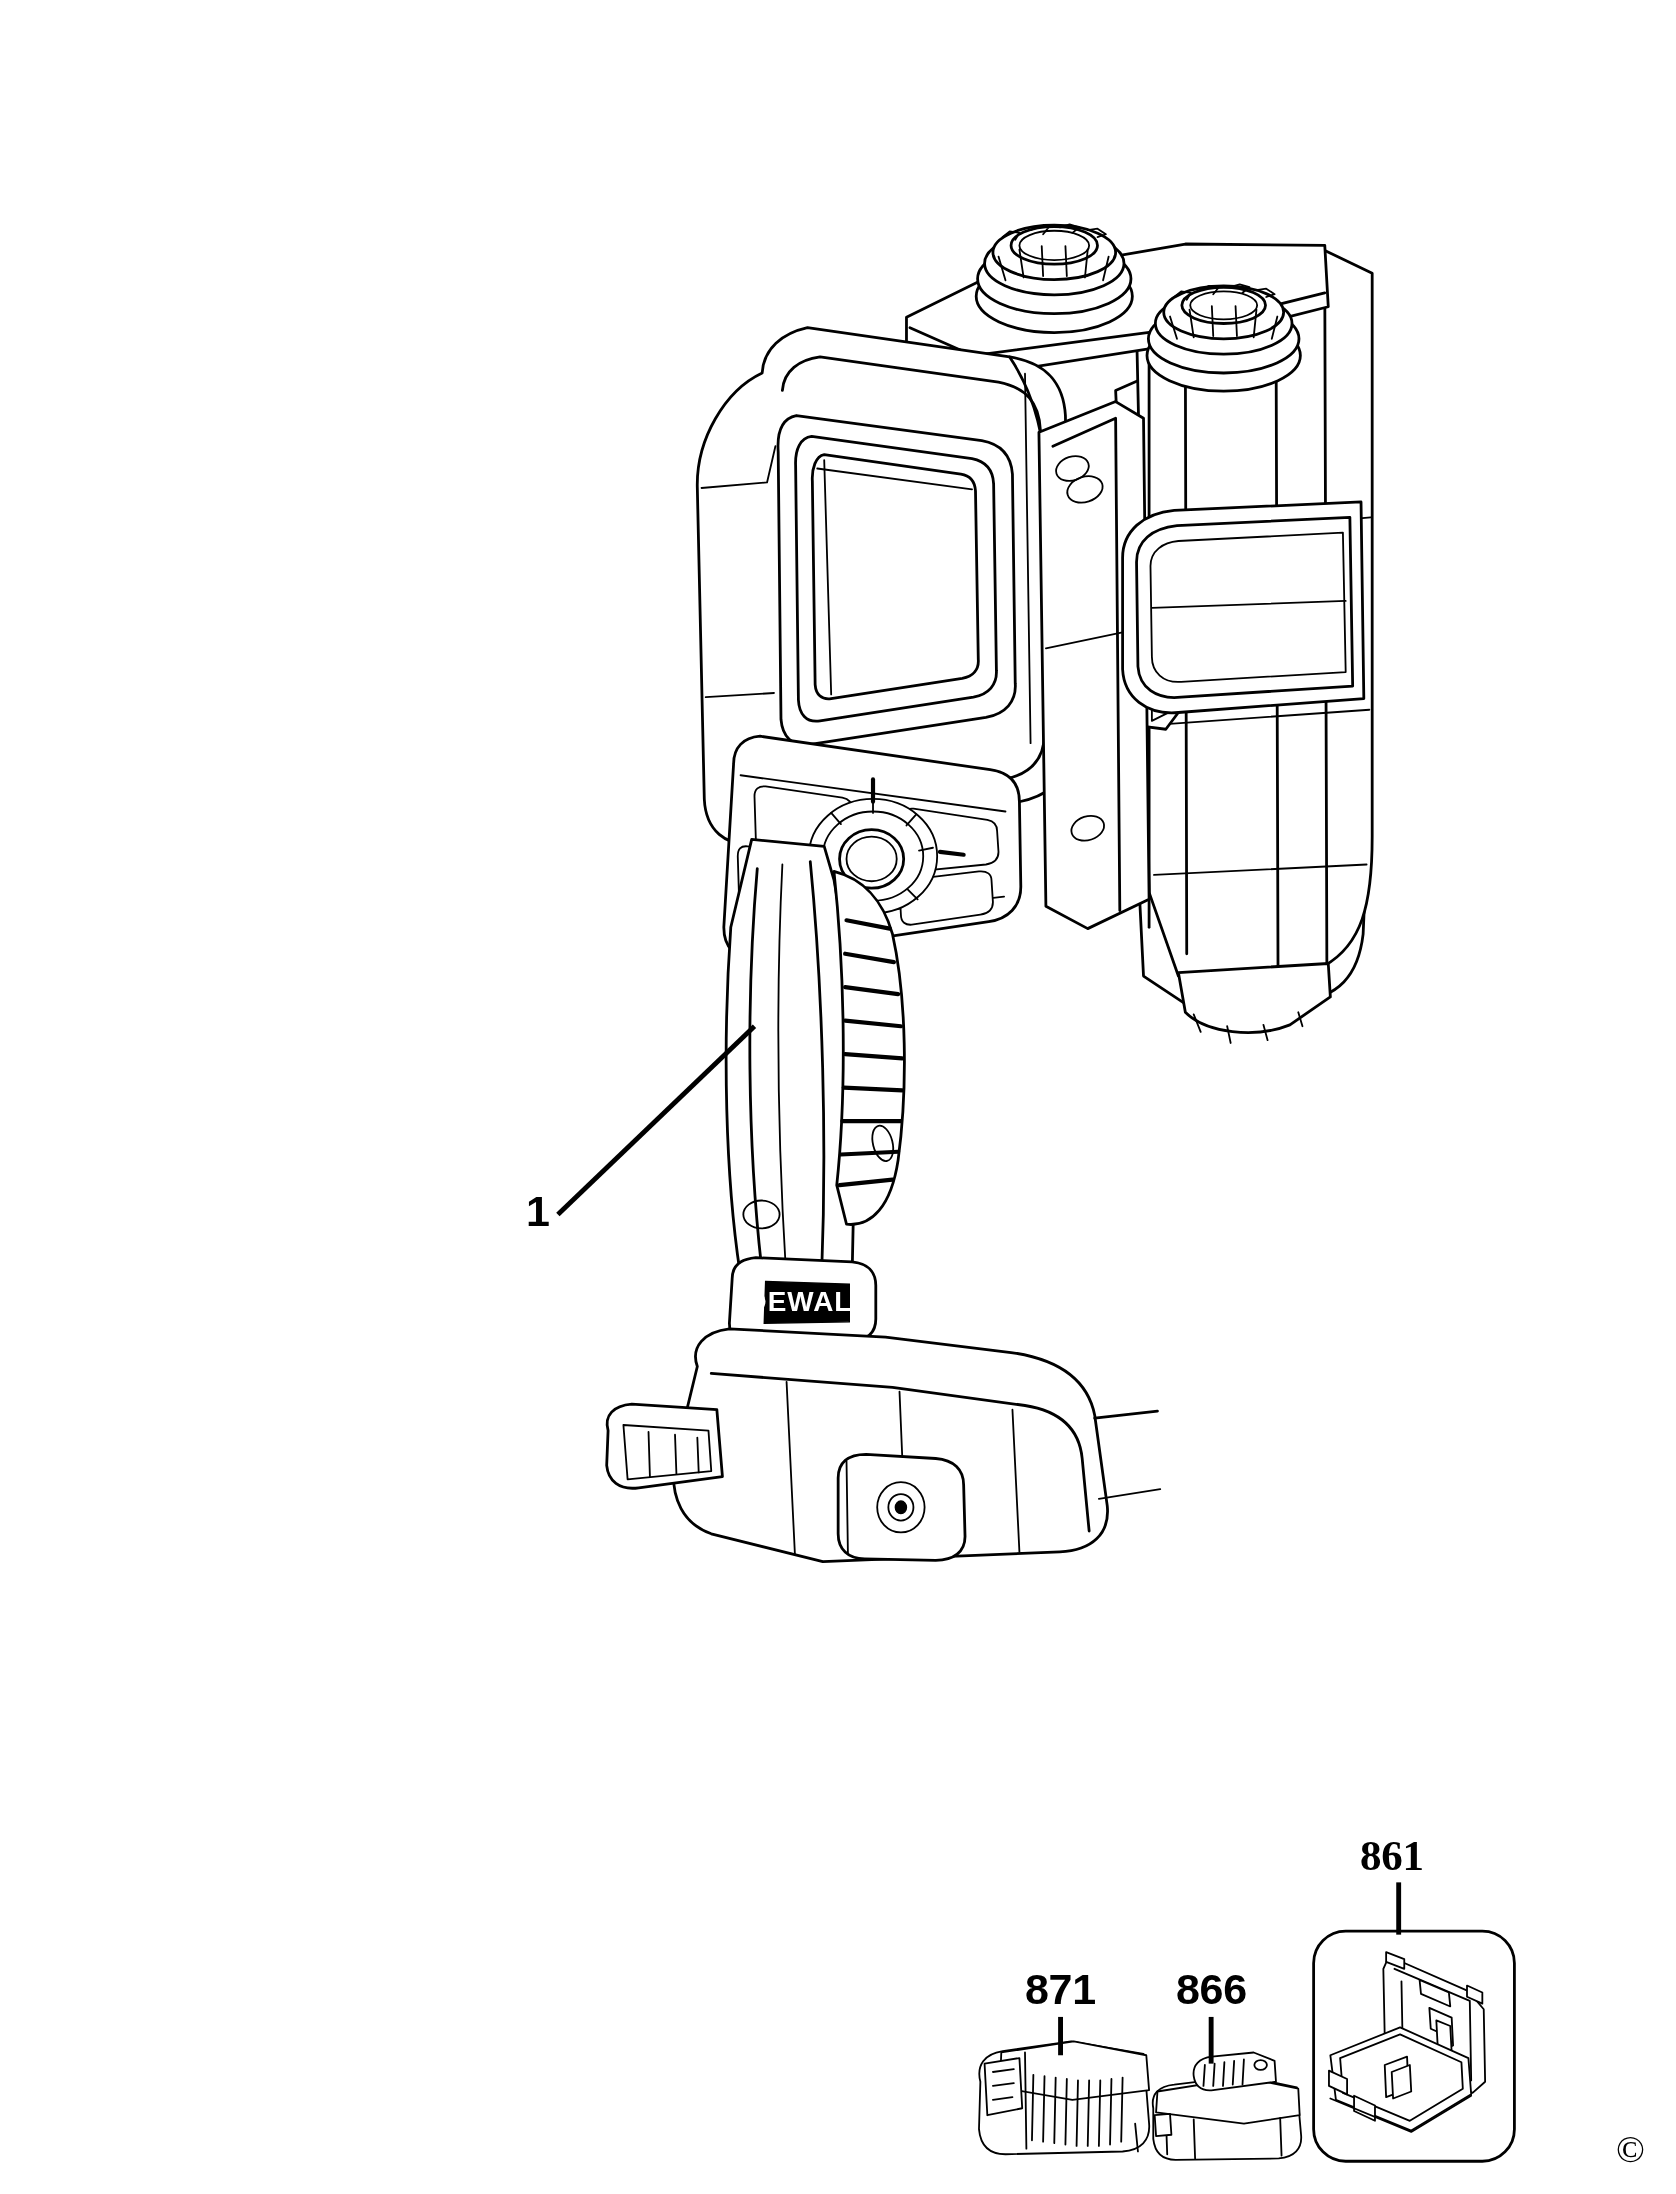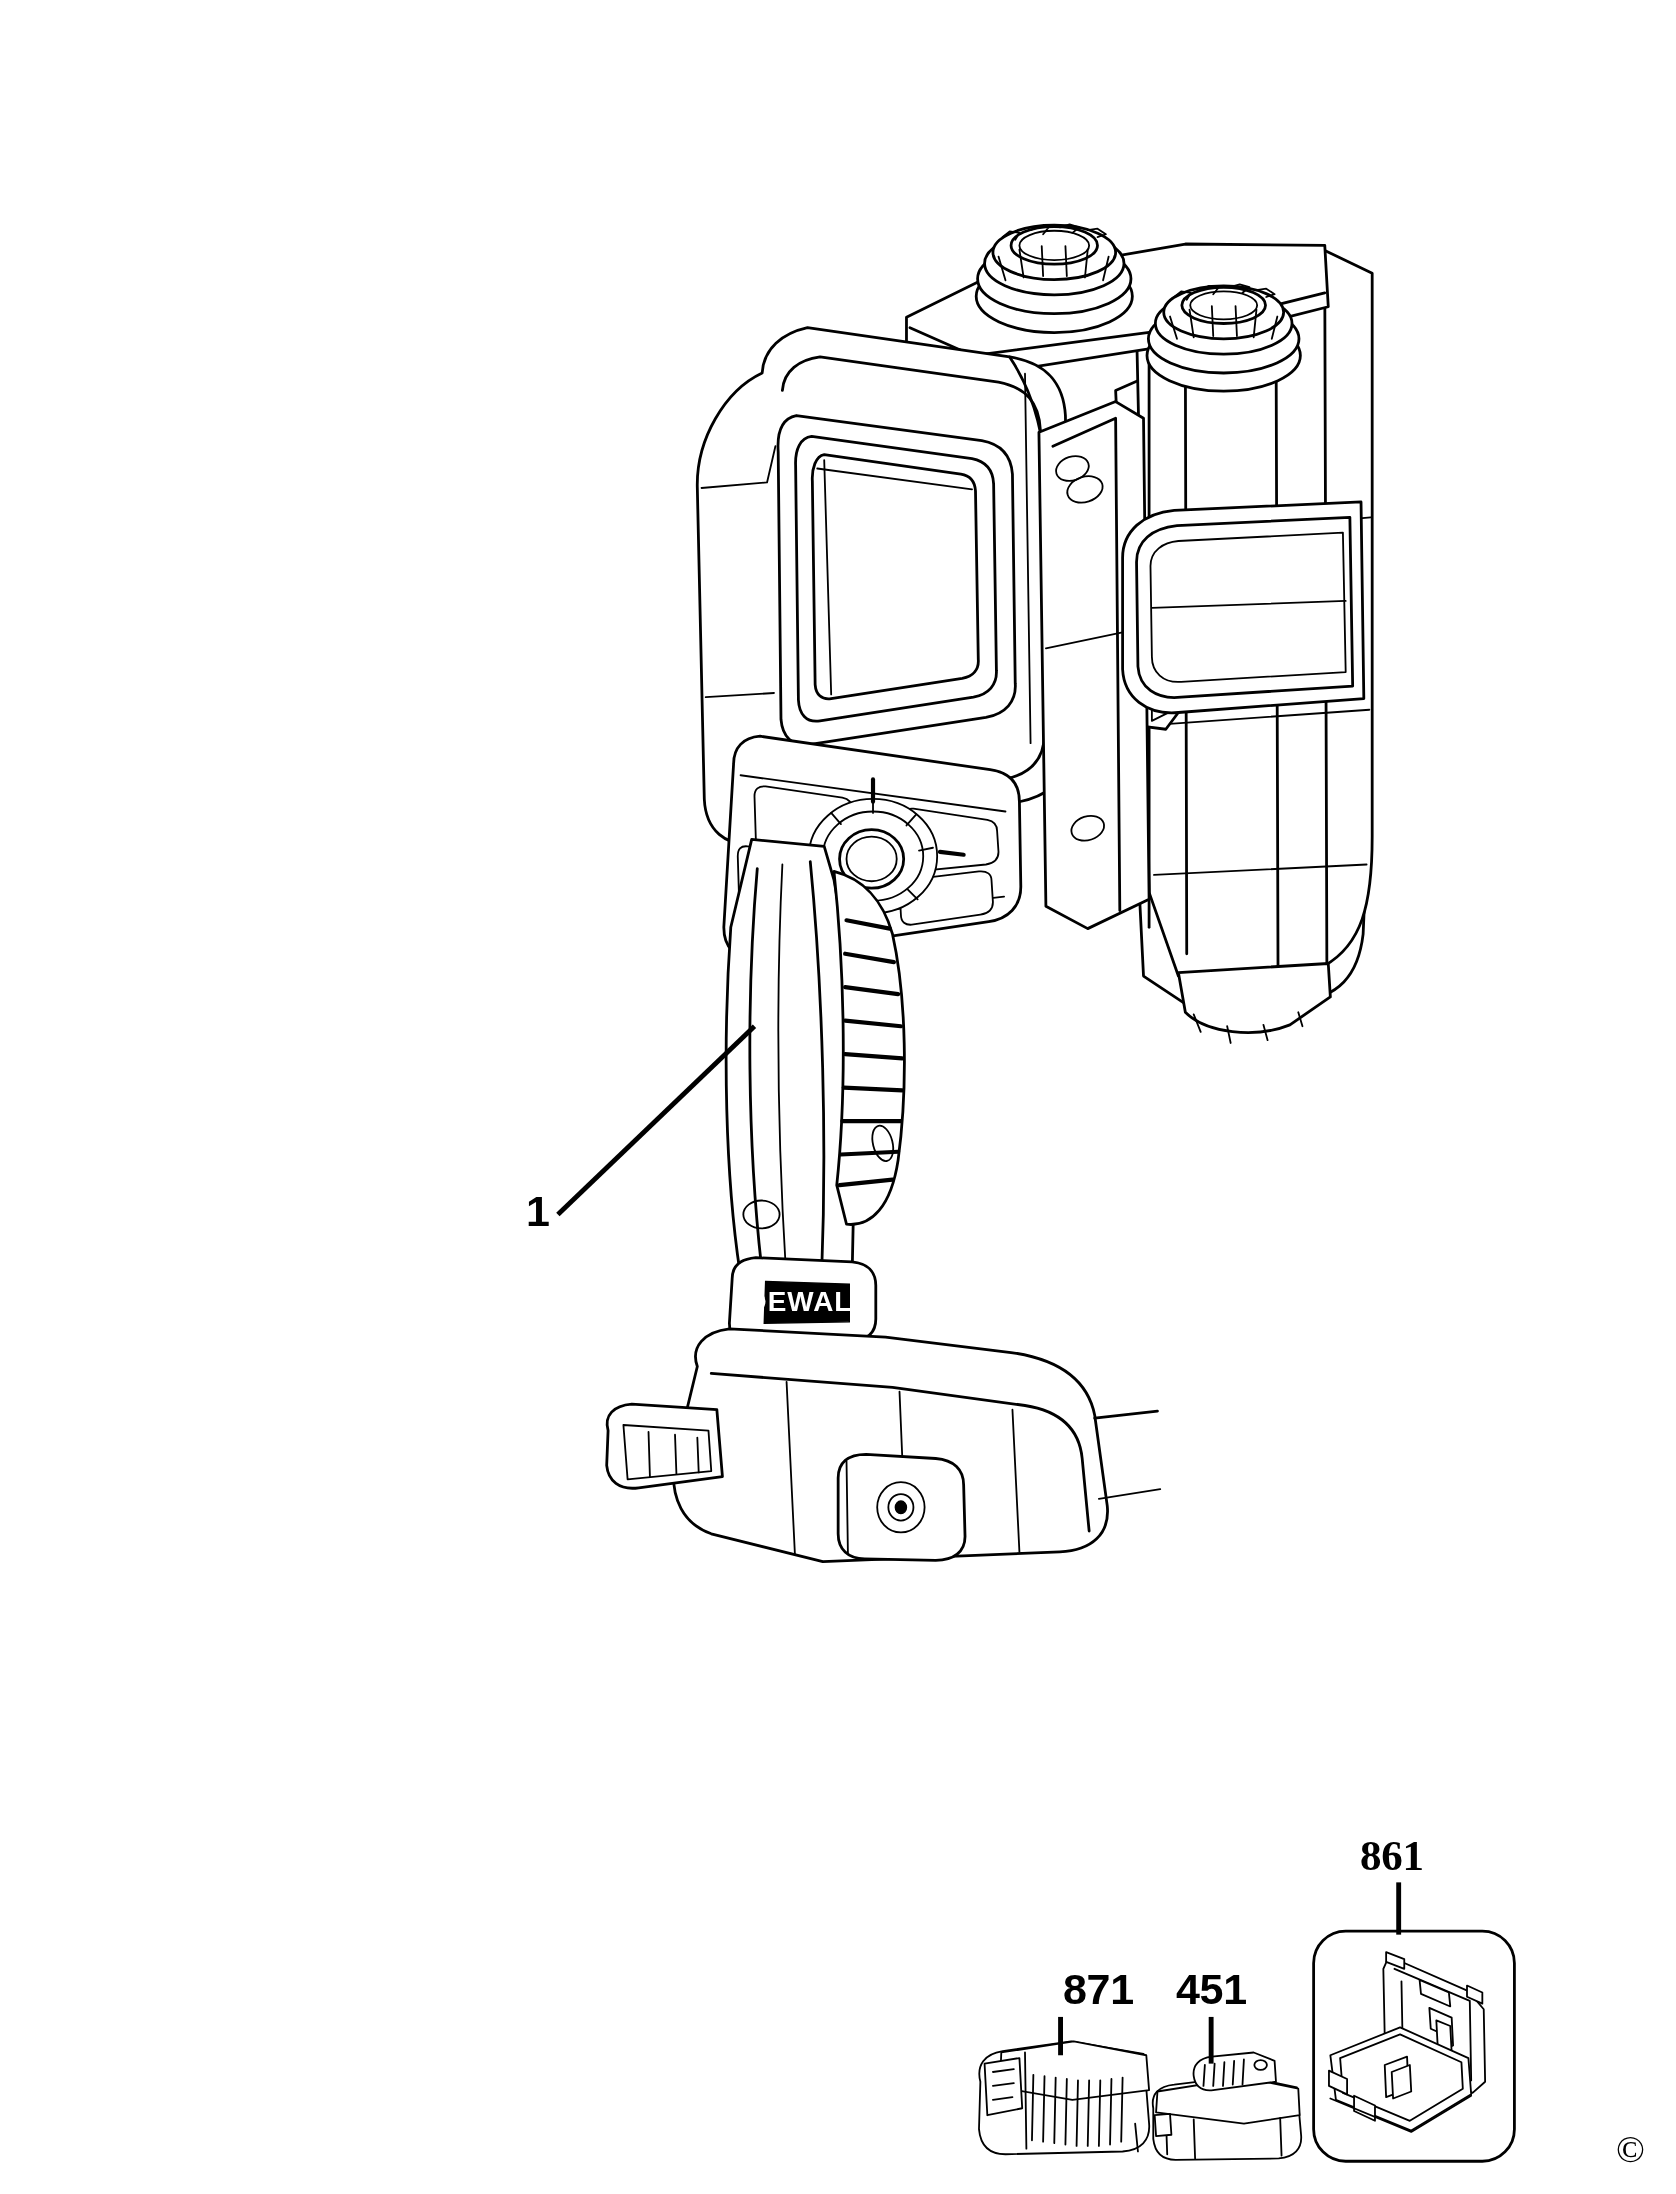--- a/index.html
+++ b/index.html
@@ -37,21 +37,20 @@
   }
   #label-1 {
     left: 526px;
     top: 1190px;
     font-size: 43px;
   }
   #label-871 {
     left: 1025px;
     top: 1968px;
     font-size: 43px;
-    margin-left: 38px;
   }
   #label-866 {
     left: 1176px;
     top: 1968px;
     font-size: 43px;
   }
   #label-861 {
     left: 1360px;
     top: 1834px;
     font-size: 43px;
@@ -423,20 +422,20 @@
       <path class="ln-t" d="M1908 3010 L2024 3058 L2110 3006"></path>
 
       <path class="leader" d="M2006 2700 L2006 2775"></path>
     </g>
   </svg>
 
   <div class="callout-label" id="label-1">1</div>
 
   <div class="callout-label" id="label-871">871</div>
 
-  <div class="callout-label" id="label-866">451</div>
+  <div class="callout-label" id="label-866">866</div>
 
   <div class="callout-label" id="label-861">861</div>
 
   <div id="copyright-mark">©</div>
 
 </div>
 
 
 </body></html>

